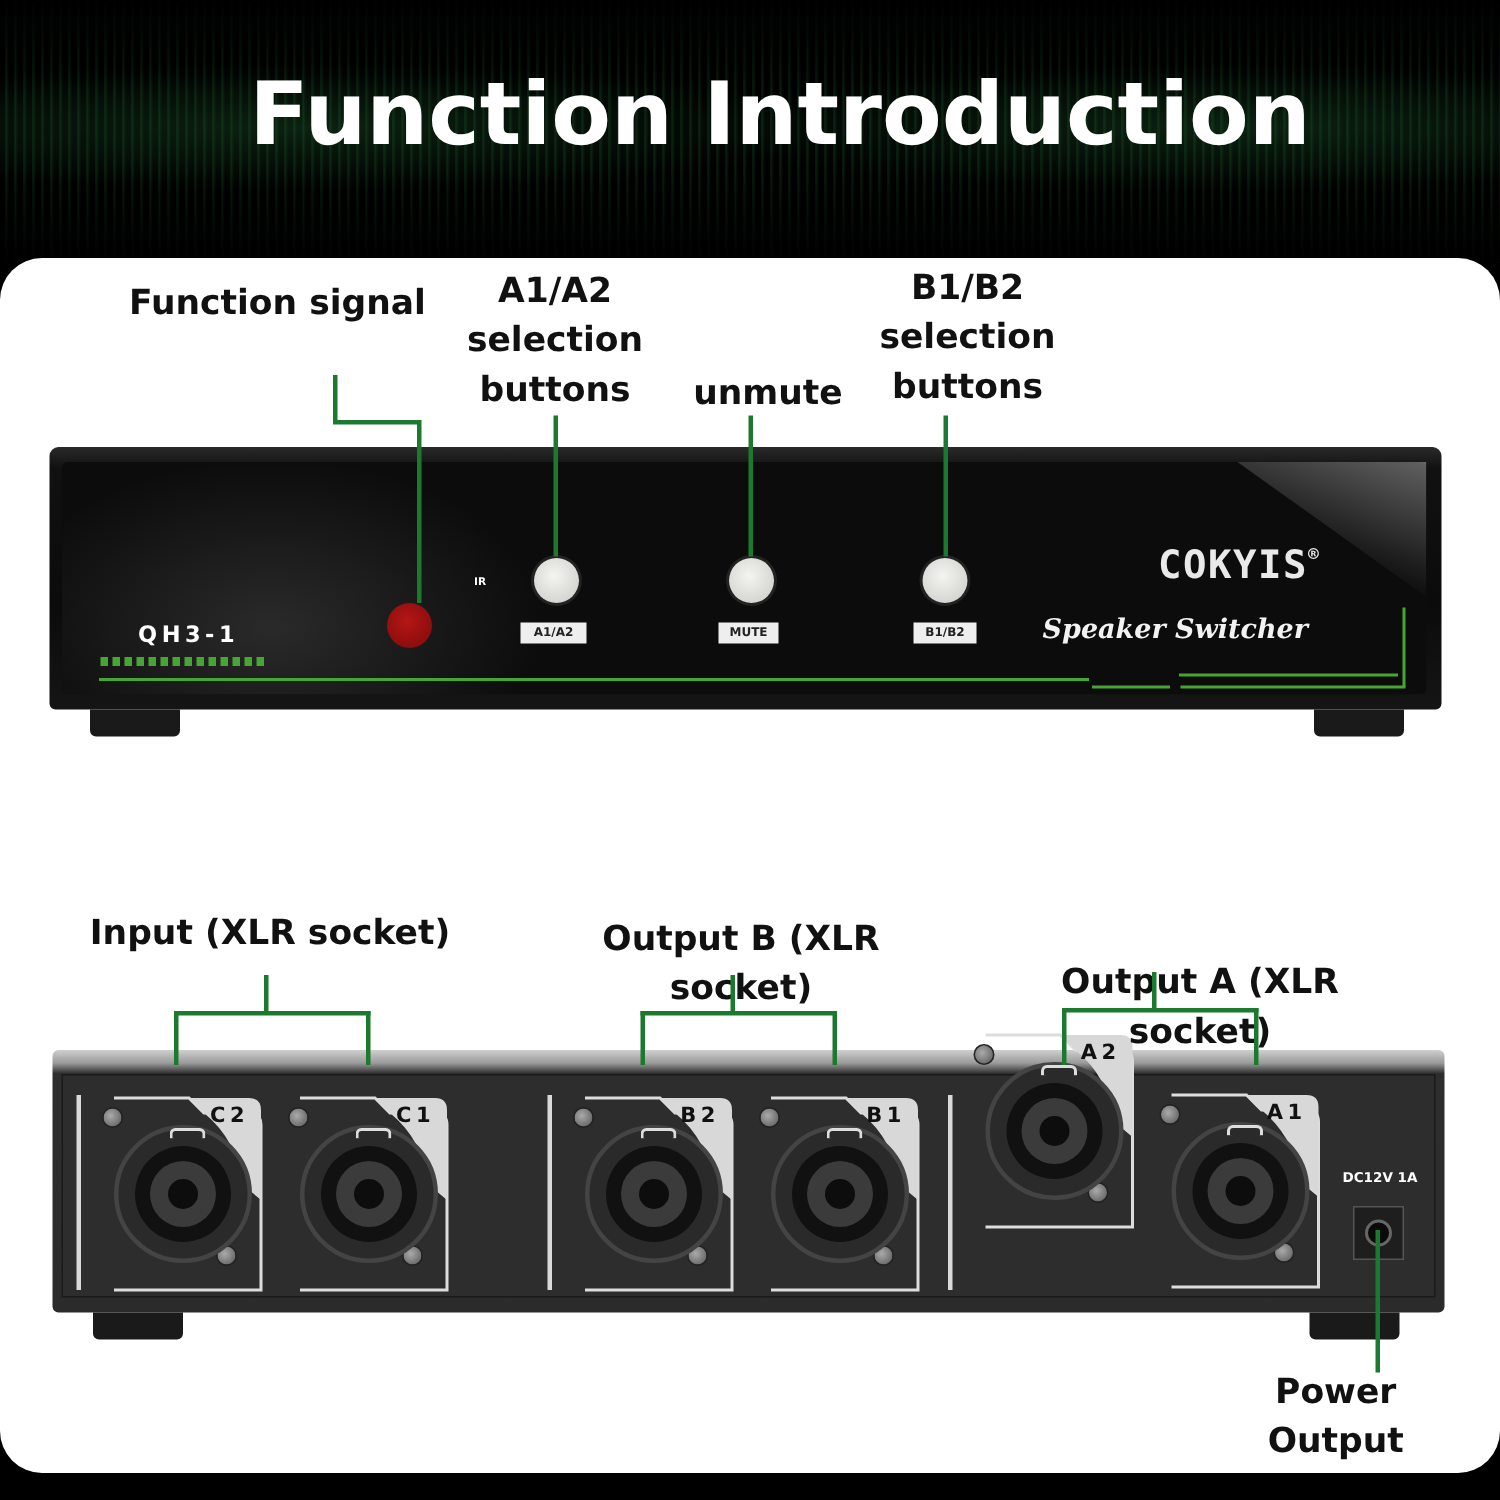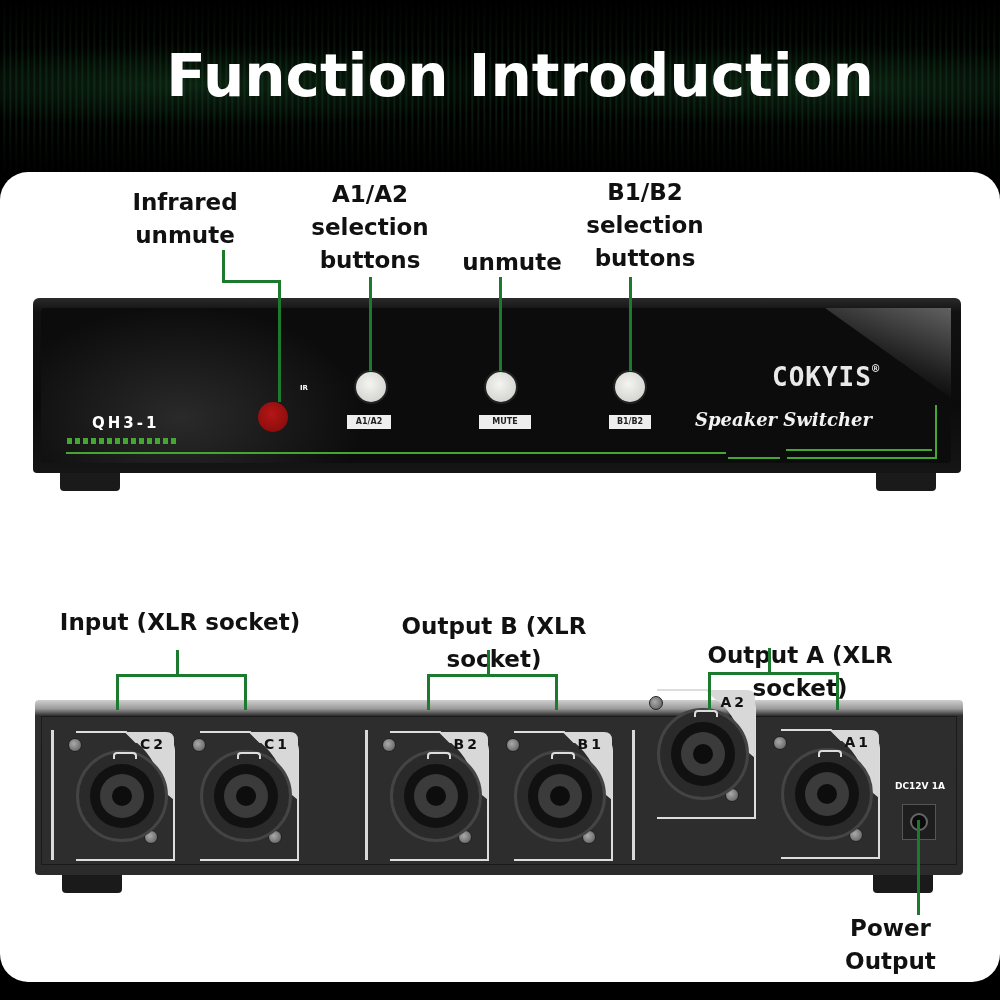--- a/index.html
+++ b/index.html
@@ -52,21 +52,21 @@
     background: linear-gradient(200deg, rgba(255,255,255,0.35) 0%, rgba(255,255,255,0.08) 45%, transparent 60%);
     clip-path: polygon(30% 0, 100% 0, 100% 100%);
   }
   .foot { position: absolute; width: 60px; height: 18px; background: #1a1a1a; border-radius: 0 0 4px 4px; }
 
   .model { position: absolute; left: 92px; top: 414px; color: #fff; font-weight: bold; font-size: 15px; letter-spacing: 3px; }
   .dots { position: absolute; left: 67px; top: 438px; display: flex; gap: 3px; }
   .dots span { width: 5px; height: 6px; background: #45a632; display: block; }
   .frontline { position: absolute; background: #45a632; height: 2px; }
 
-  .ir-label { position: absolute; left: 264px; top: 384px; color: #fff; font-size: 7px; font-weight: bold; padding-left: 36px; }
+  .ir-label { position: absolute; left: 280px; top: 384px; color: #fff; font-size: 7px; font-weight: bold; padding-left: 36px; }
   .ir-led { position: absolute; left: 258px; top: 402px; width: 30px; height: 30px; border-radius: 50%; background: radial-gradient(circle at 45% 40%, #b51616, #7e0a0a); }
   .btn { position: absolute; width: 30px; height: 30px; border-radius: 50%; background: radial-gradient(circle at 45% 40%, #f4f4f0, #c9cbc6); box-shadow: 0 0 0 2px #222; }
   .btn-tag { position: absolute; height: 14px; background: #eee; color: #222; font-size: 8px; font-weight: bold; text-align: center; line-height: 14px; }
 
   .brand { position: absolute; left: 772px; top: 362px; color: #e9e9e9; font-size: 26px; font-weight: bold; letter-spacing: 1px; font-family: "DejaVu Sans Mono", monospace; }
   .brand sup { font-size: 12px; vertical-align: top; }
   .subbrand { position: absolute; left: 695px; top: 409px; color: #f2f2f2; font-size: 18px; font-weight: bold; font-style: italic; font-family: "DejaVu Serif", serif; }
 
   
   .rear {
@@ -93,21 +93,21 @@
 </style>
 </head>
 <body>
 
 <div class="header"></div>
 <div class="title">Function Introduction</div>
 
 <div class="card"></div>
 
 <div class="label" style="left:80px; top:186px; width:210px;">
-  <div>Infrared unmute</div>
+  <div>Function signal</div>
 </div>
 <div class="label" style="left:300px; top:178px; width:140px;">
   <div>A1/A2</div>
   <div>selection</div>
   <div>buttons</div>
 </div>
 <div class="label" style="left:452px; top:246px; width:120px;">
   <div>unmute</div>
 </div>
 <div class="label" style="left:575px; top:176px; width:140px;">
@@ -145,21 +145,21 @@
 <div class="frontline" style="left:786px; top:449px; width:146px;"></div>
 <div class="frontline" style="left:787px; top:457px; width:150px;"></div>
 <div class="frontline" style="left:935px; top:405px; width:2px; height:53px;"></div>
 
 <div class="ir-label">IR</div>
 <div class="ir-led"></div>
 
 <div class="btn" style="left:356px; top:372px;"></div>
 <div class="btn-tag" style="left:347px; top:415px; width:44px;">A1/A2</div>
 <div class="btn" style="left:486px; top:372px;"></div>
-<div class="btn-tag" style="left:479px; top:415px; width:52px;">MUTE</div>
+<div class="btn-tag" style="left:479px; top:415px; width:40px;">MUTE</div>
 <div class="btn" style="left:615px; top:372px;"></div>
 <div class="btn-tag" style="left:609px; top:415px; width:42px;">B1/B2</div>
 
 <div class="brand"><span>COKYIS</span><sup>®</sup></div>
 <div class="subbrand">Speaker Switcher</div>
 
 <div class="gline" style="left:222px; top:250px; width:3px; height:32px;"></div>
 <div class="gline" style="left:222px; top:280px; width:58px; height:3px;"></div>
 <div class="gline" style="left:278px; top:280px; width:3px; height:122px;"></div>
 <div class="gline" style="left:369px; top:277px; width:3px; height:94px;"></div>

